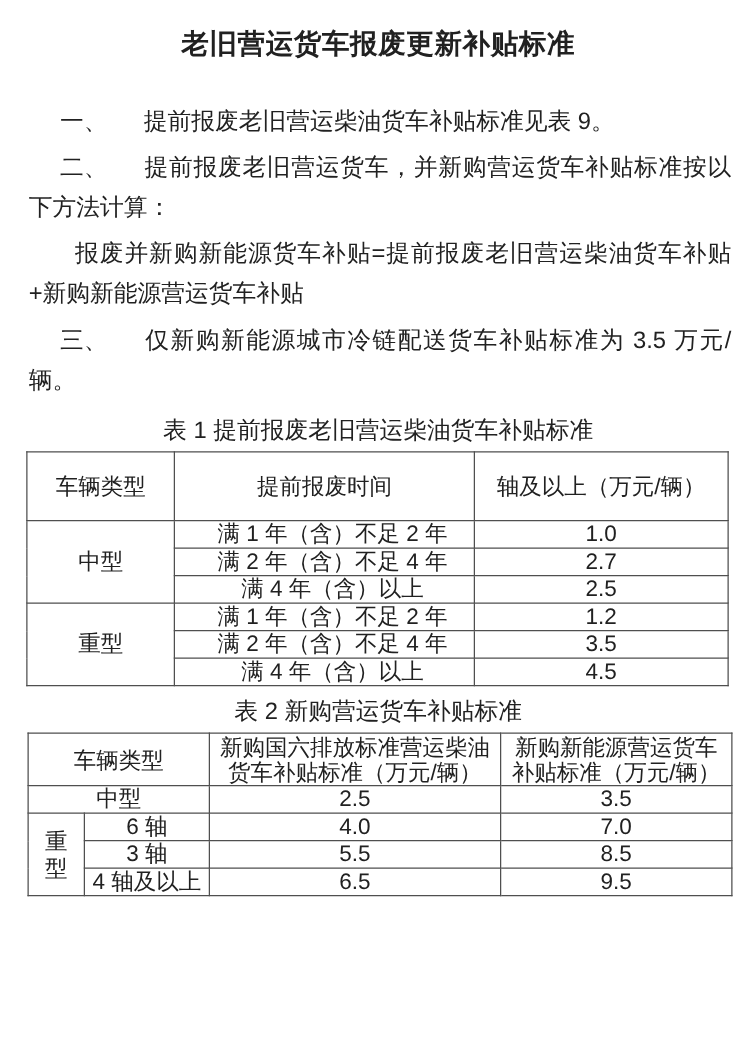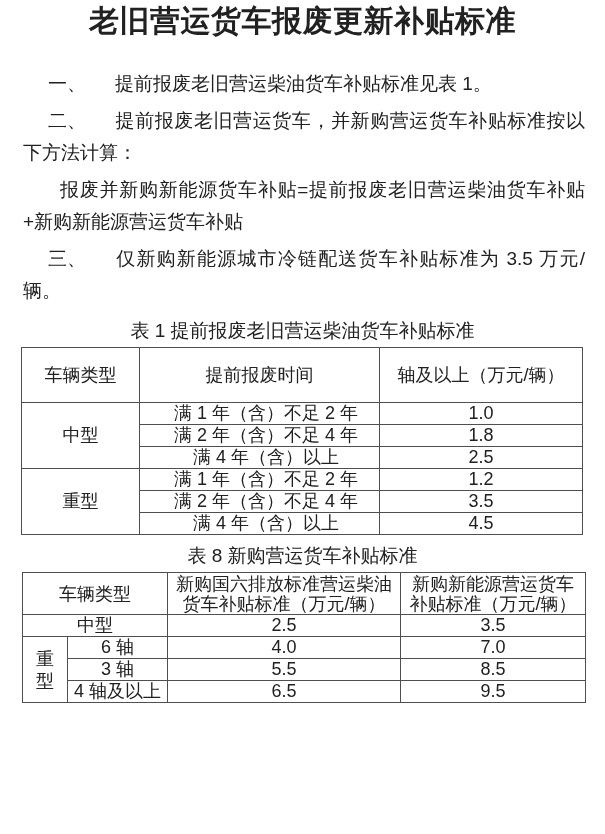--- a/index.html
+++ b/index.html
@@ -6,23 +6,23 @@
   html, body {
     width: 605px; height: 834px;
     background: #ffffff;
     overflow: hidden;
     font-family: "Liberation Sans", sans-serif;
     color: #212121;
   }
   .page { width: 605px; height: 834px; position: relative; }
 
   .doc-title {
-    margin-top: 0;
+    margin-top: 14px;
     text-align: center;
-    font-size: 30px;
+    font-size: 22px;
     line-height: 42px;
     font-weight: bold;
     letter-spacing: 0.5px;
   }
 
   .paras { margin: 26px 20px 0 23px; }
   .para {
     font-size: 19px;
     line-height: 32px;
     margin-bottom: 5px;
@@ -79,21 +79,21 @@
   }
 </style>
 </head>
 <body>
 
 <div class="page">
 
   <h1 class="doc-title">老旧营运货车报废更新补贴标准</h1>
 
   <div class="paras">
-    <p class="para para-numbered"><span class="num">一、</span><span>提前报废老旧营运柴油货车补贴标准见表 1。</span></p>
+    <p class="para para-numbered"><span class="num">一、</span><span>提前报废老旧营运柴油货车补贴标准见表 9。</span></p>
     <p class="para para-numbered"><span class="num">二、</span><span>提前报废老旧营运货车，并新购营运货车补贴标准按以下方法计算：</span></p>
     <p class="para para-plain">报废并新购新能源货车补贴=提前报废老旧营运柴油货车补贴+新购新能源营运货车补贴</p>
     <p class="para para-numbered"><span class="num">三、</span><span>仅新购新能源城市冷链配送货车补贴标准为 3.5 万元/辆。</span></p>
   </div>
 
   <div class="tbl-caption caption-1">表 1 提前报废老旧营运柴油货车补贴标准</div>
 
   <table class="table-1">
     <colgroup>
       <col style="width:118px">
@@ -108,21 +108,21 @@
       </tr>
     </thead>
     <tbody>
       <tr>
         <td rowspan="3">中型</td>
         <td class="period">满 1 年（含）不足 2 年</td>
         <td>1.0</td>
       </tr>
       <tr>
         <td class="period">满 2 年（含）不足 4 年</td>
-        <td>1.8</td>
+        <td>2.7</td>
       </tr>
       <tr>
         <td class="period">满 4 年（含）以上</td>
         <td>2.5</td>
       </tr>
       <tr>
         <td rowspan="3">重型</td>
         <td class="period">满 1 年（含）不足 2 年</td>
         <td>1.2</td>
       </tr>
@@ -130,21 +130,21 @@
         <td class="period">满 2 年（含）不足 4 年</td>
         <td>3.5</td>
       </tr>
       <tr>
         <td class="period">满 4 年（含）以上</td>
         <td>4.5</td>
       </tr>
     </tbody>
   </table>
 
-  <div class="tbl-caption caption-2">表 8 新购营运货车补贴标准</div>
+  <div class="tbl-caption caption-2">表 2 新购营运货车补贴标准</div>
 
   <table class="table-2">
     <colgroup>
       <col style="width:45px">
       <col style="width:100px">
       <col style="width:233px">
       <col style="width:185px">
     </colgroup>
     <thead>
       <tr>

